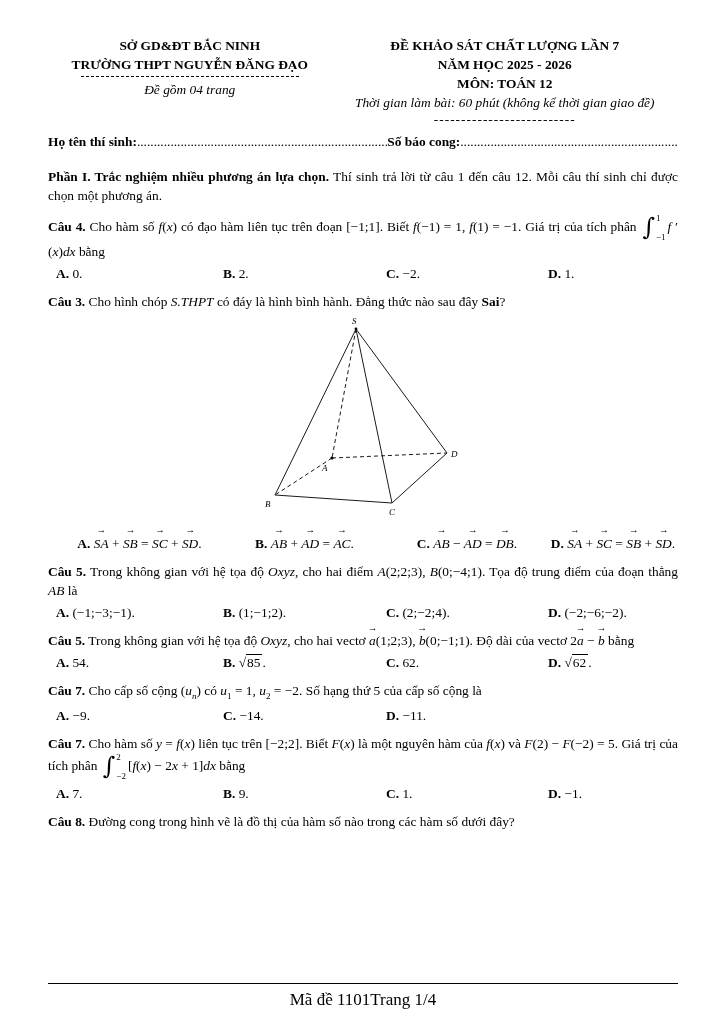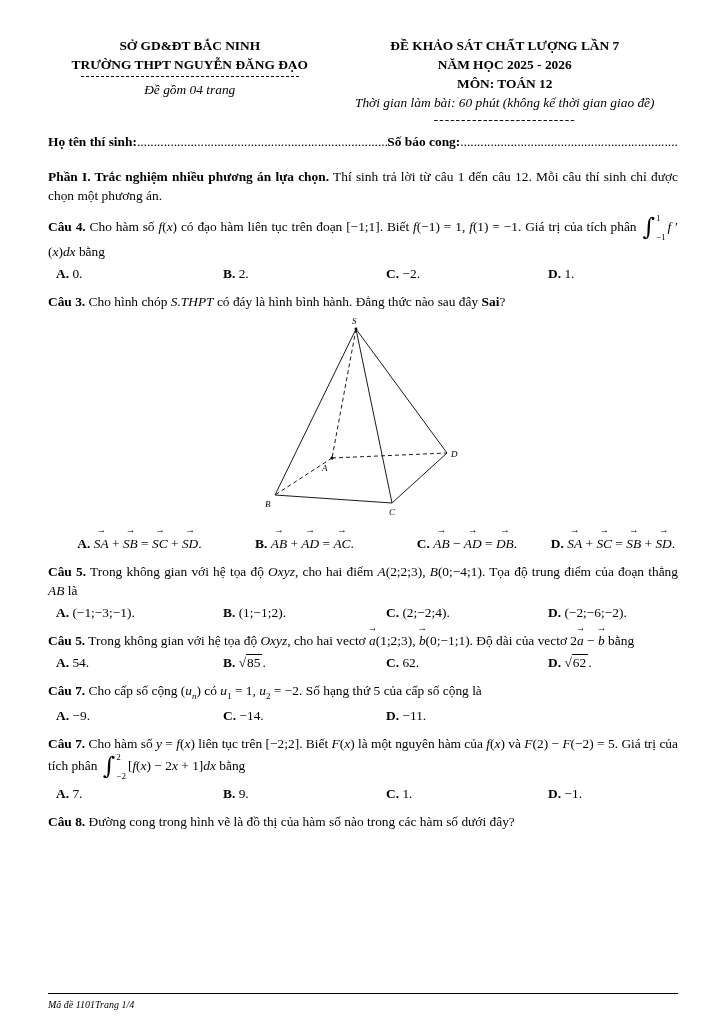--- a/index.html
+++ b/index.html
@@ -34,21 +34,21 @@
   .ilim{display:flex;flex-direction:column;justify-content:space-between;height:28px;font-size:9px;line-height:1;margin-left:1px;}
   .sqrt{white-space:nowrap;}
   .sqrt .rad{border-top:1px solid #000;padding:0 2px 0 1px;}
   .vec{position:relative;display:inline-block;font-style:italic;}
   .vec::after{content:"\2192";position:absolute;top:-0.78em;left:50%;transform:translateX(-50%);
               font-size:0.7em;font-style:normal;line-height:1;}
   .fig{text-align:center;margin:4px 0 0;}
   .fig svg{display:inline-block;}
   .vlabel{font-family:"Liberation Serif","DejaVu Serif",serif;font-style:italic;font-size:9px;fill:#000;}
   .footer{position:absolute;left:48px;right:47px;bottom:12px;border-top:1px solid #000;
-          padding-top:4px;display:flex;justify-content:flex-start;font-size:10px;font-style:italic;}
+          padding-top:4px;display:flex;justify-content:center;font-size:17px;}
   i{font-style:italic;}
 </style>
 </head>
 <body>
 
 <div class="page">
 
   <div class="hdr">
     <div class="hdr-left">
       <div class="b">SỞ GD&amp;ĐT BẮC NINH</div>

